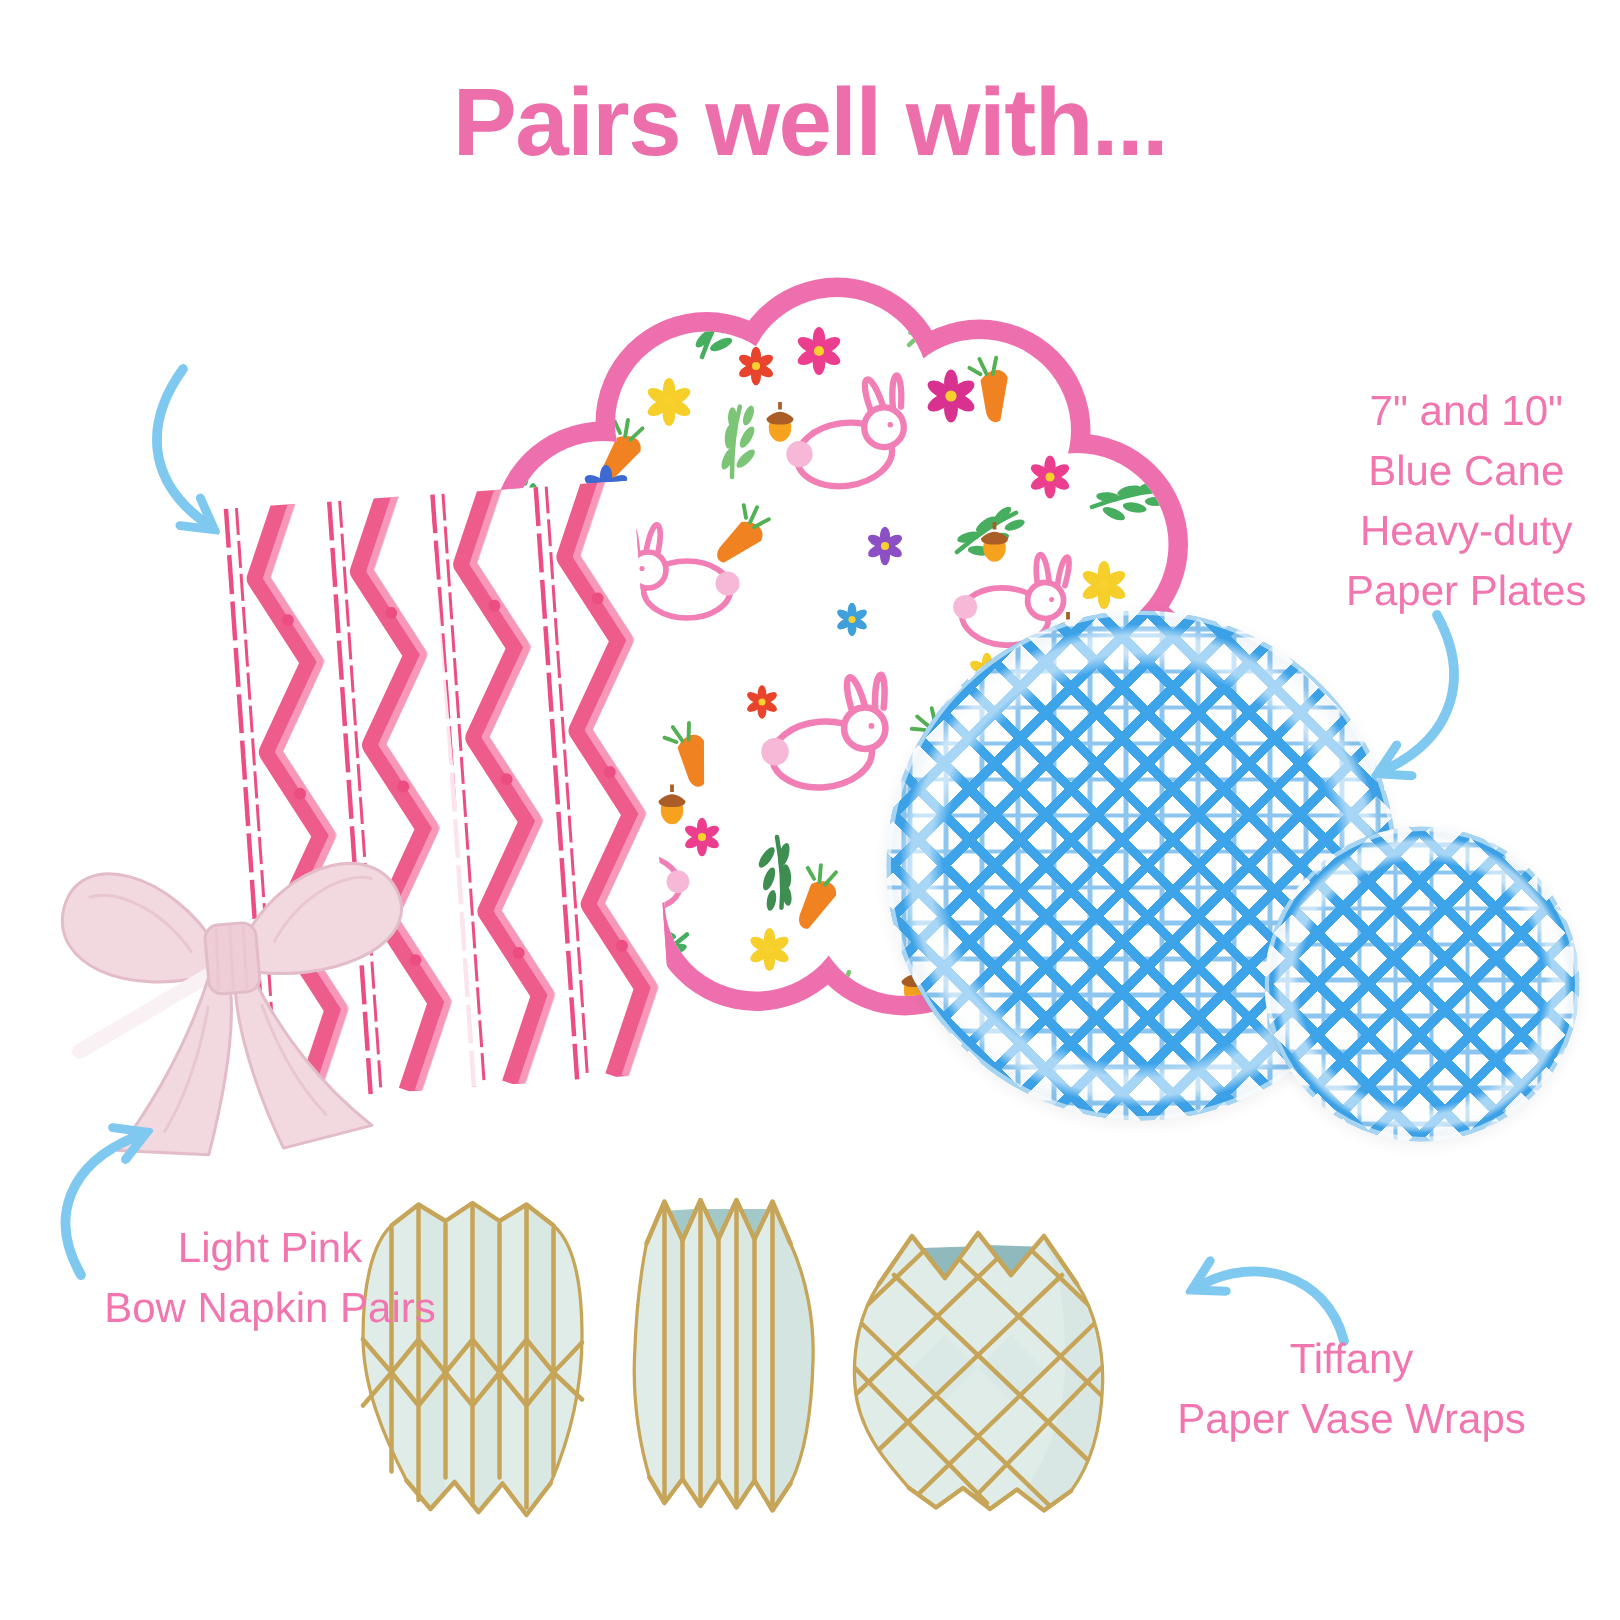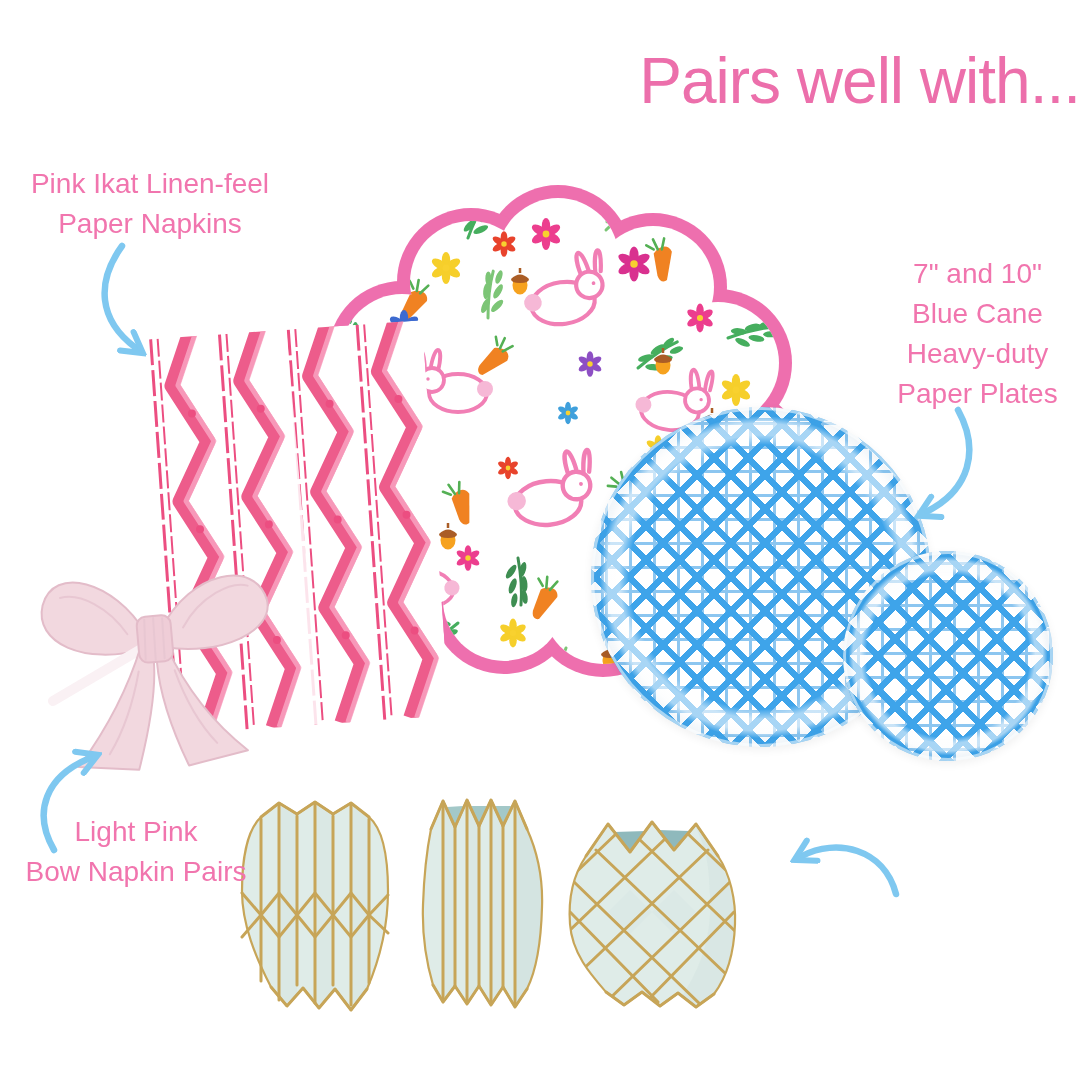--- a/index.html
+++ b/index.html
@@ -1,32 +1,32 @@
 <!DOCTYPE html>
 <html style="--title-pink: #EC6FAB; --label-pink: #F175AE; --arrow-blue: #7FC8F0; --ikat-pink: #EC4E81; --placemat-border-pink: #EE6FAE; --bunny-outline-pink: #F17FB5; --cane-blue: #3EA4EA; --vase-mint: #DFECE8; --vase-gold: #C7A558; --bow-pink: #F2D8DF;"><head>
 <meta charset="utf-8">
 <style>
   html,body{margin:0;padding:0;background:#fff;}
   .canvas{
     position:relative;width:1080px;height:1080px;margin:0 auto;background:#fff;
     overflow:hidden;font-family:"Liberation Sans",sans-serif;
   }
   .title{
-    position:absolute;top:44px;left:0;width:100%;text-align:right;
-    font-size:64px;font-weight:normal;letter-spacing:-1px;
+    position:absolute;top:44px;left:0;width:100%;text-align:center;
+    font-size:64px;font-weight:bold;letter-spacing:-1px;
     color:var(--title-pink,#EC6FAB);z-index:9;
   }
   .label{
     position:absolute;text-align:center;color:var(--label-pink,#F175AE);
     font-size:28px;line-height:40px;z-index:9;
   }
   .label span{display:block;}
   #label-napkins{left:5px;top:164px;width:290px;}
   #label-plates{left:845px;top:254px;width:265px;}
-  #label-bow{left:0px;top:812px;width:272px;}
+  #label-bow{left:0px;top:812px;width:272px;padding-left:44px;}
   #label-vases{left:765px;top:886px;width:272px;}
   .arrow{position:absolute;z-index:8;overflow:visible;}
   .arrow path{fill:none;stroke:var(--arrow-blue,#7FC8F0);stroke-width:6.5;stroke-linecap:round;}
   .product{position:absolute;}
   #placemat{left:308px;top:168px;z-index:2;}
   #napkin{left:148px;top:338px;z-index:3;transform:rotate(-4deg);transform-origin:20px 20px;}
   #bow{left:24px;top:520px;z-index:7;}
   .plate{
     position:absolute;border-radius:50%;background-color:#fff;
     background-image:
@@ -67,33 +67,33 @@
     <marker id="arrowhead" viewBox="0 0 10 10" refX="5.5" refY="5" markerWidth="4.4" markerHeight="4.4" orient="auto">
       <path d="M1.5 1 L8.5 5 L1.5 9" fill="none" stroke="var(--arrow-blue,#7FC8F0)" stroke-width="2.1" stroke-linecap="round"></path>
     </marker>
   </defs>
 </svg>
 
 <div class="canvas">
 
   <div class="title">Pairs well with...</div>
 
-  <div class="label" id="label-napkins">
-    <span>Pink Ikat Linen-feel</span>
-    <span>Paper Napkins</span>
-  </div>
   <div class="label" id="label-plates">
     <span>7" and 10"</span>
     <span>Blue Cane</span>
     <span>Heavy-duty</span>
     <span>Paper Plates</span>
   </div>
   <div class="label" id="label-bow">
     <span>Light Pink</span>
     <span>Bow Napkin Pairs</span>
+  </div>
+  <div class="label" id="label-vases">
+    <span>Tiffany</span>
+    <span>Paper Vase Wraps</span>
   </div>
 
   <svg class="arrow" style="left:92px;top:238px" width="80" height="125">
     <path d="M30 8 C4 44 6 82 44 110" marker-end="url(#arrowhead)"></path>
   </svg>
   <svg class="arrow" style="left:900px;top:402px" width="85" height="125">
     <path d="M58 8 C80 48 70 88 26 110" marker-end="url(#arrowhead)"></path>
   </svg>
   <svg class="arrow" style="left:28px;top:748px" width="85" height="115">
     <path d="M26 102 C4 64 18 28 62 10" marker-end="url(#arrowhead)"></path>

